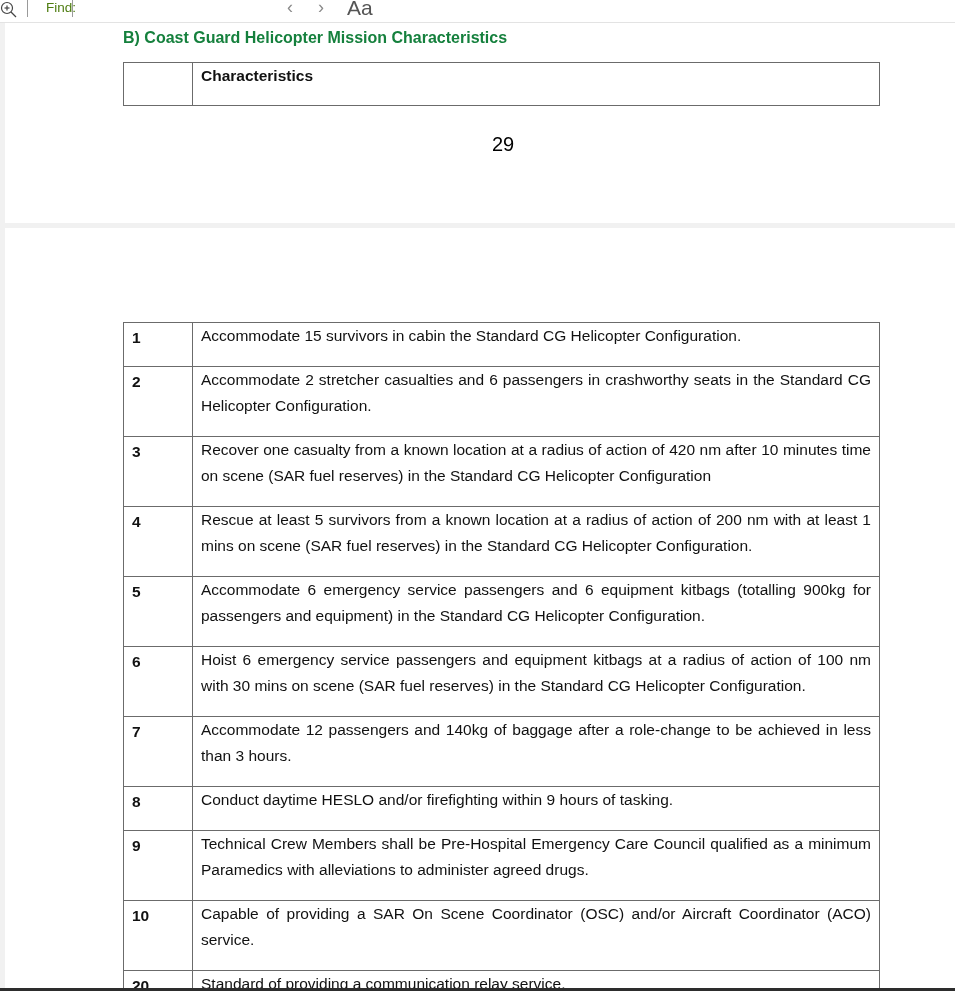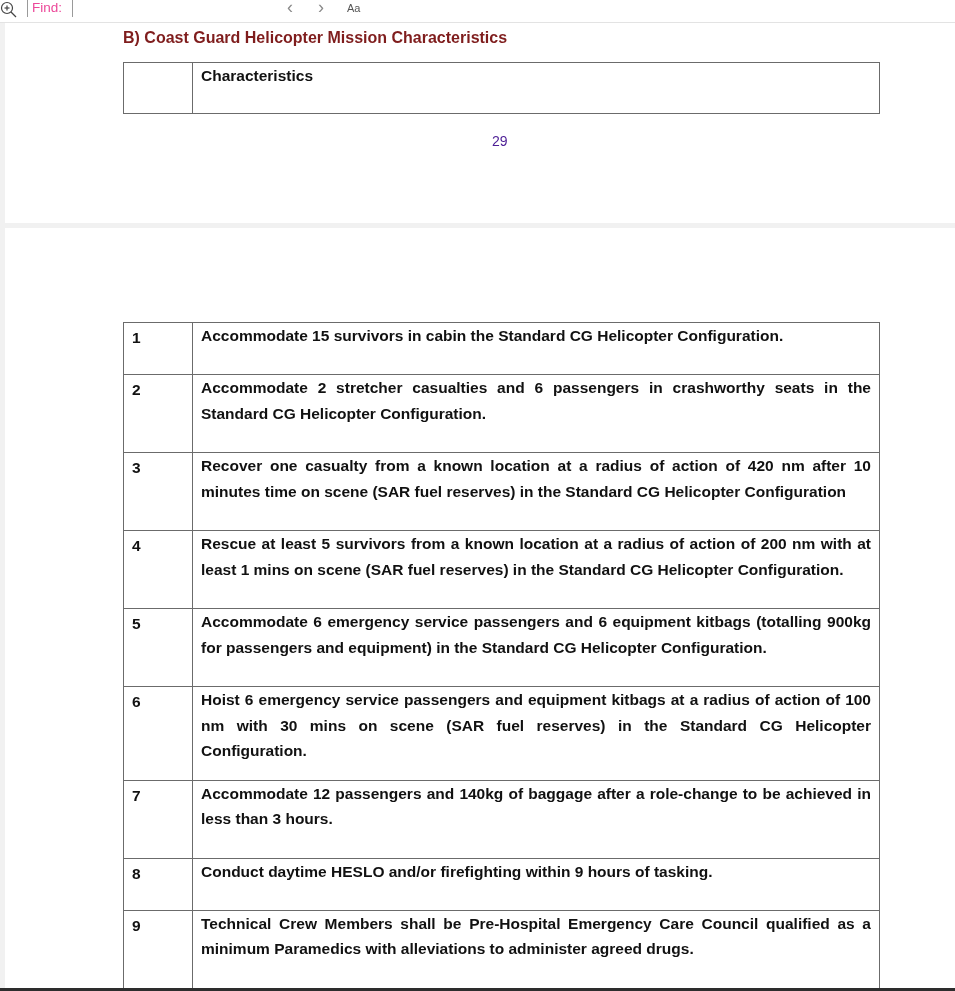--- a/index.html
+++ b/index.html
@@ -1,37 +1,37 @@
 <!DOCTYPE html>
 <html><head>
 <meta charset="utf-8">
 <style>
   html,body{margin:0;padding:0;}
   body{width:955px;height:991px;overflow:hidden;background:#f1f1f1;position:relative;font-family:"Liberation Sans",sans-serif;}
   .findbar{position:absolute;left:0;top:0;width:955px;height:22px;background:#fff;border-bottom:1px solid #e3e3e3;}
   .findbar .zoom-ic{position:absolute;left:0;top:1px;width:18px;height:18px;}
   .findbar .sep{position:absolute;left:27px;top:0;width:1px;height:17px;background:#9a9a9a;}
-  .findbar .find-label{position:absolute;left:32px;top:0;font-size:13.5px;color:#ec4899;line-height:16px;}
+  .findbar .find-label{position:absolute;left:46px;top:0;font-size:13.5px;color:#4d7c0f;line-height:16px;}
   .findbar .find-input{position:absolute;left:72px;top:0;width:200px;height:17px;border:none;border-left:1px solid #9a9a9a;outline:none;background:transparent;padding:0 4px;font-size:13px;}
   .findbar .nav{position:absolute;top:-3px;font-size:18px;color:#8a8a8a;line-height:20px;cursor:pointer;}
   .findbar .prev{left:287px;}
   .findbar .next{left:318px;}
-  .findbar .case{position:absolute;left:347px;top:-1px;font-size:11px;color:#555;line-height:18px;cursor:pointer;}
+  .findbar .case{position:absolute;left:347px;top:-1px;font-size:21px;color:#555;line-height:18px;cursor:pointer;}
   .page{position:absolute;left:5px;width:950px;background:#fff;}
   .page1{top:23px;height:200px;}
   .page2{top:228px;height:763px;}
-  .doc-title{position:absolute;left:118px;top:6px;font-weight:bold;font-size:16px;color:#7f1d1d;}
+  .doc-title{position:absolute;left:118px;top:6px;font-weight:bold;font-size:16px;color:#15803d;}
   table.spec{position:absolute;left:118px;border-collapse:collapse;width:757px;table-layout:fixed;}
-  table.spec td{border:1px solid #6b6b6b;vertical-align:top;font-size:15.5px;color:#111;line-height:25.5px;font-weight:bold;}
+  table.spec td{border:1px solid #6b6b6b;vertical-align:top;font-size:15.5px;color:#111;line-height:25.5px;}
   table.spec td.num{width:52px;padding:2px 8px;font-weight:bold;}
-  table.spec td.txt{padding:0 8px 16px 8px;text-align:justify;text-align-last:left;}
+  table.spec td.txt{padding:0 8px 8px 8px;text-align:justify;text-align-last:left;}
   .hdr-table{top:39px;}
   .hdr-table td{height:34px;}
   .hdr-table td.txt{font-weight:bold;}
-  .pagenum{position:absolute;left:487px;top:110px;font-size:14px;color:#4c1d95;}
+  .pagenum{position:absolute;left:487px;top:110px;font-size:20px;color:#000000;}
   .body-table{top:94px;}
   .taskbar{position:absolute;left:0;top:988px;width:955px;height:3px;background:#2d2d2d;}
 </style>
 </head>
 <body>
 
 <div class="findbar">
   <svg class="zoom-ic" viewBox="0 0 18 18">
     <circle cx="7" cy="7" r="5.5" fill="none" stroke="#444" stroke-width="1.2"></circle>
     <line x1="4.5" y1="7" x2="9.5" y2="7" stroke="#444" stroke-width="1.2"></line>
@@ -92,20 +92,24 @@
         </tr>
     <tr>
           <td class="num">8</td>
           <td class="txt" style="height:35px">Conduct daytime HESLO and/or firefighting within 9 hours of tasking.</td>
         </tr>
     <tr>
           <td class="num">9</td>
           <td class="txt" style="height:61px">Technical Crew Members shall be Pre-Hospital Emergency Care Council qualified as a minimum Paramedics with alleviations to administer agreed drugs.</td>
         </tr>
     <tr>
+          <td class="num">10</td>
+          <td class="txt" style="height:61px">Capable of providing a SAR On Scene Coordinator (OSC) and/or Aircraft Coordinator (ACO) service.</td>
+        </tr>
+    <tr>
           <td class="num">20</td>
           <td class="txt" style="height:35px">Standard of providing a communication relay service.</td>
         </tr>
   </tbody>
     </table>
 </div>
 
 <div class="taskbar"></div>
 
 </body></html>

